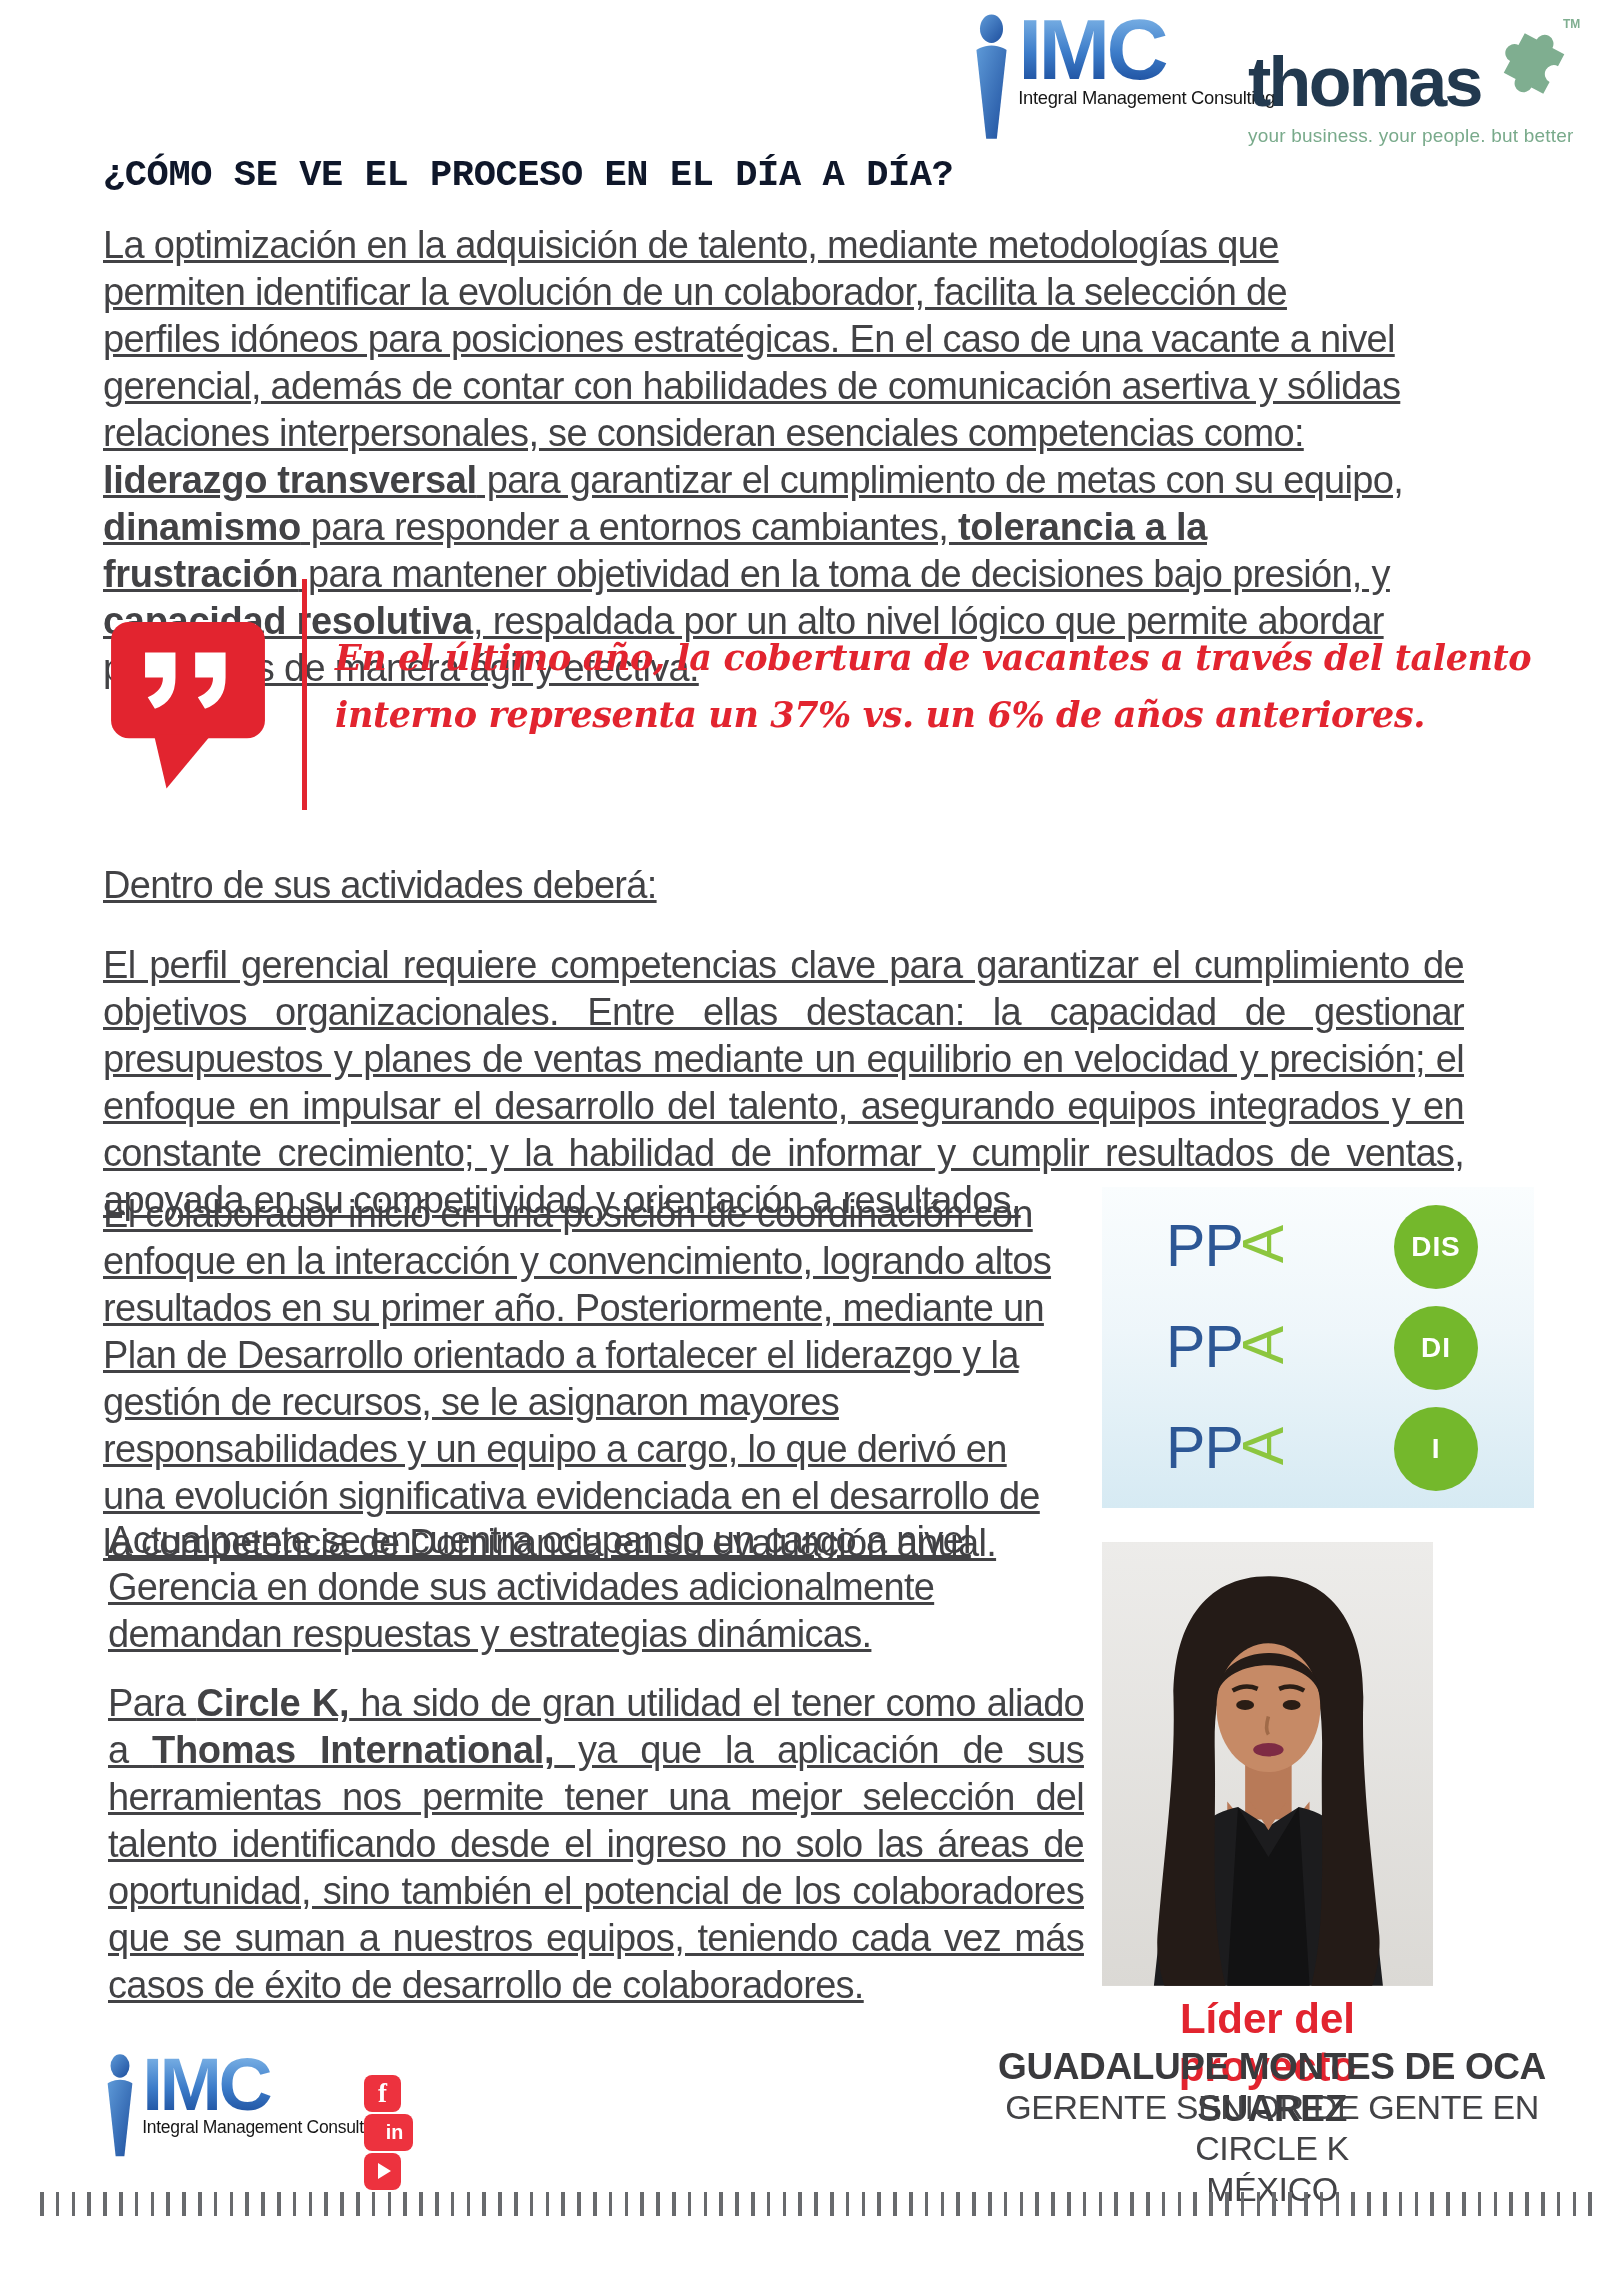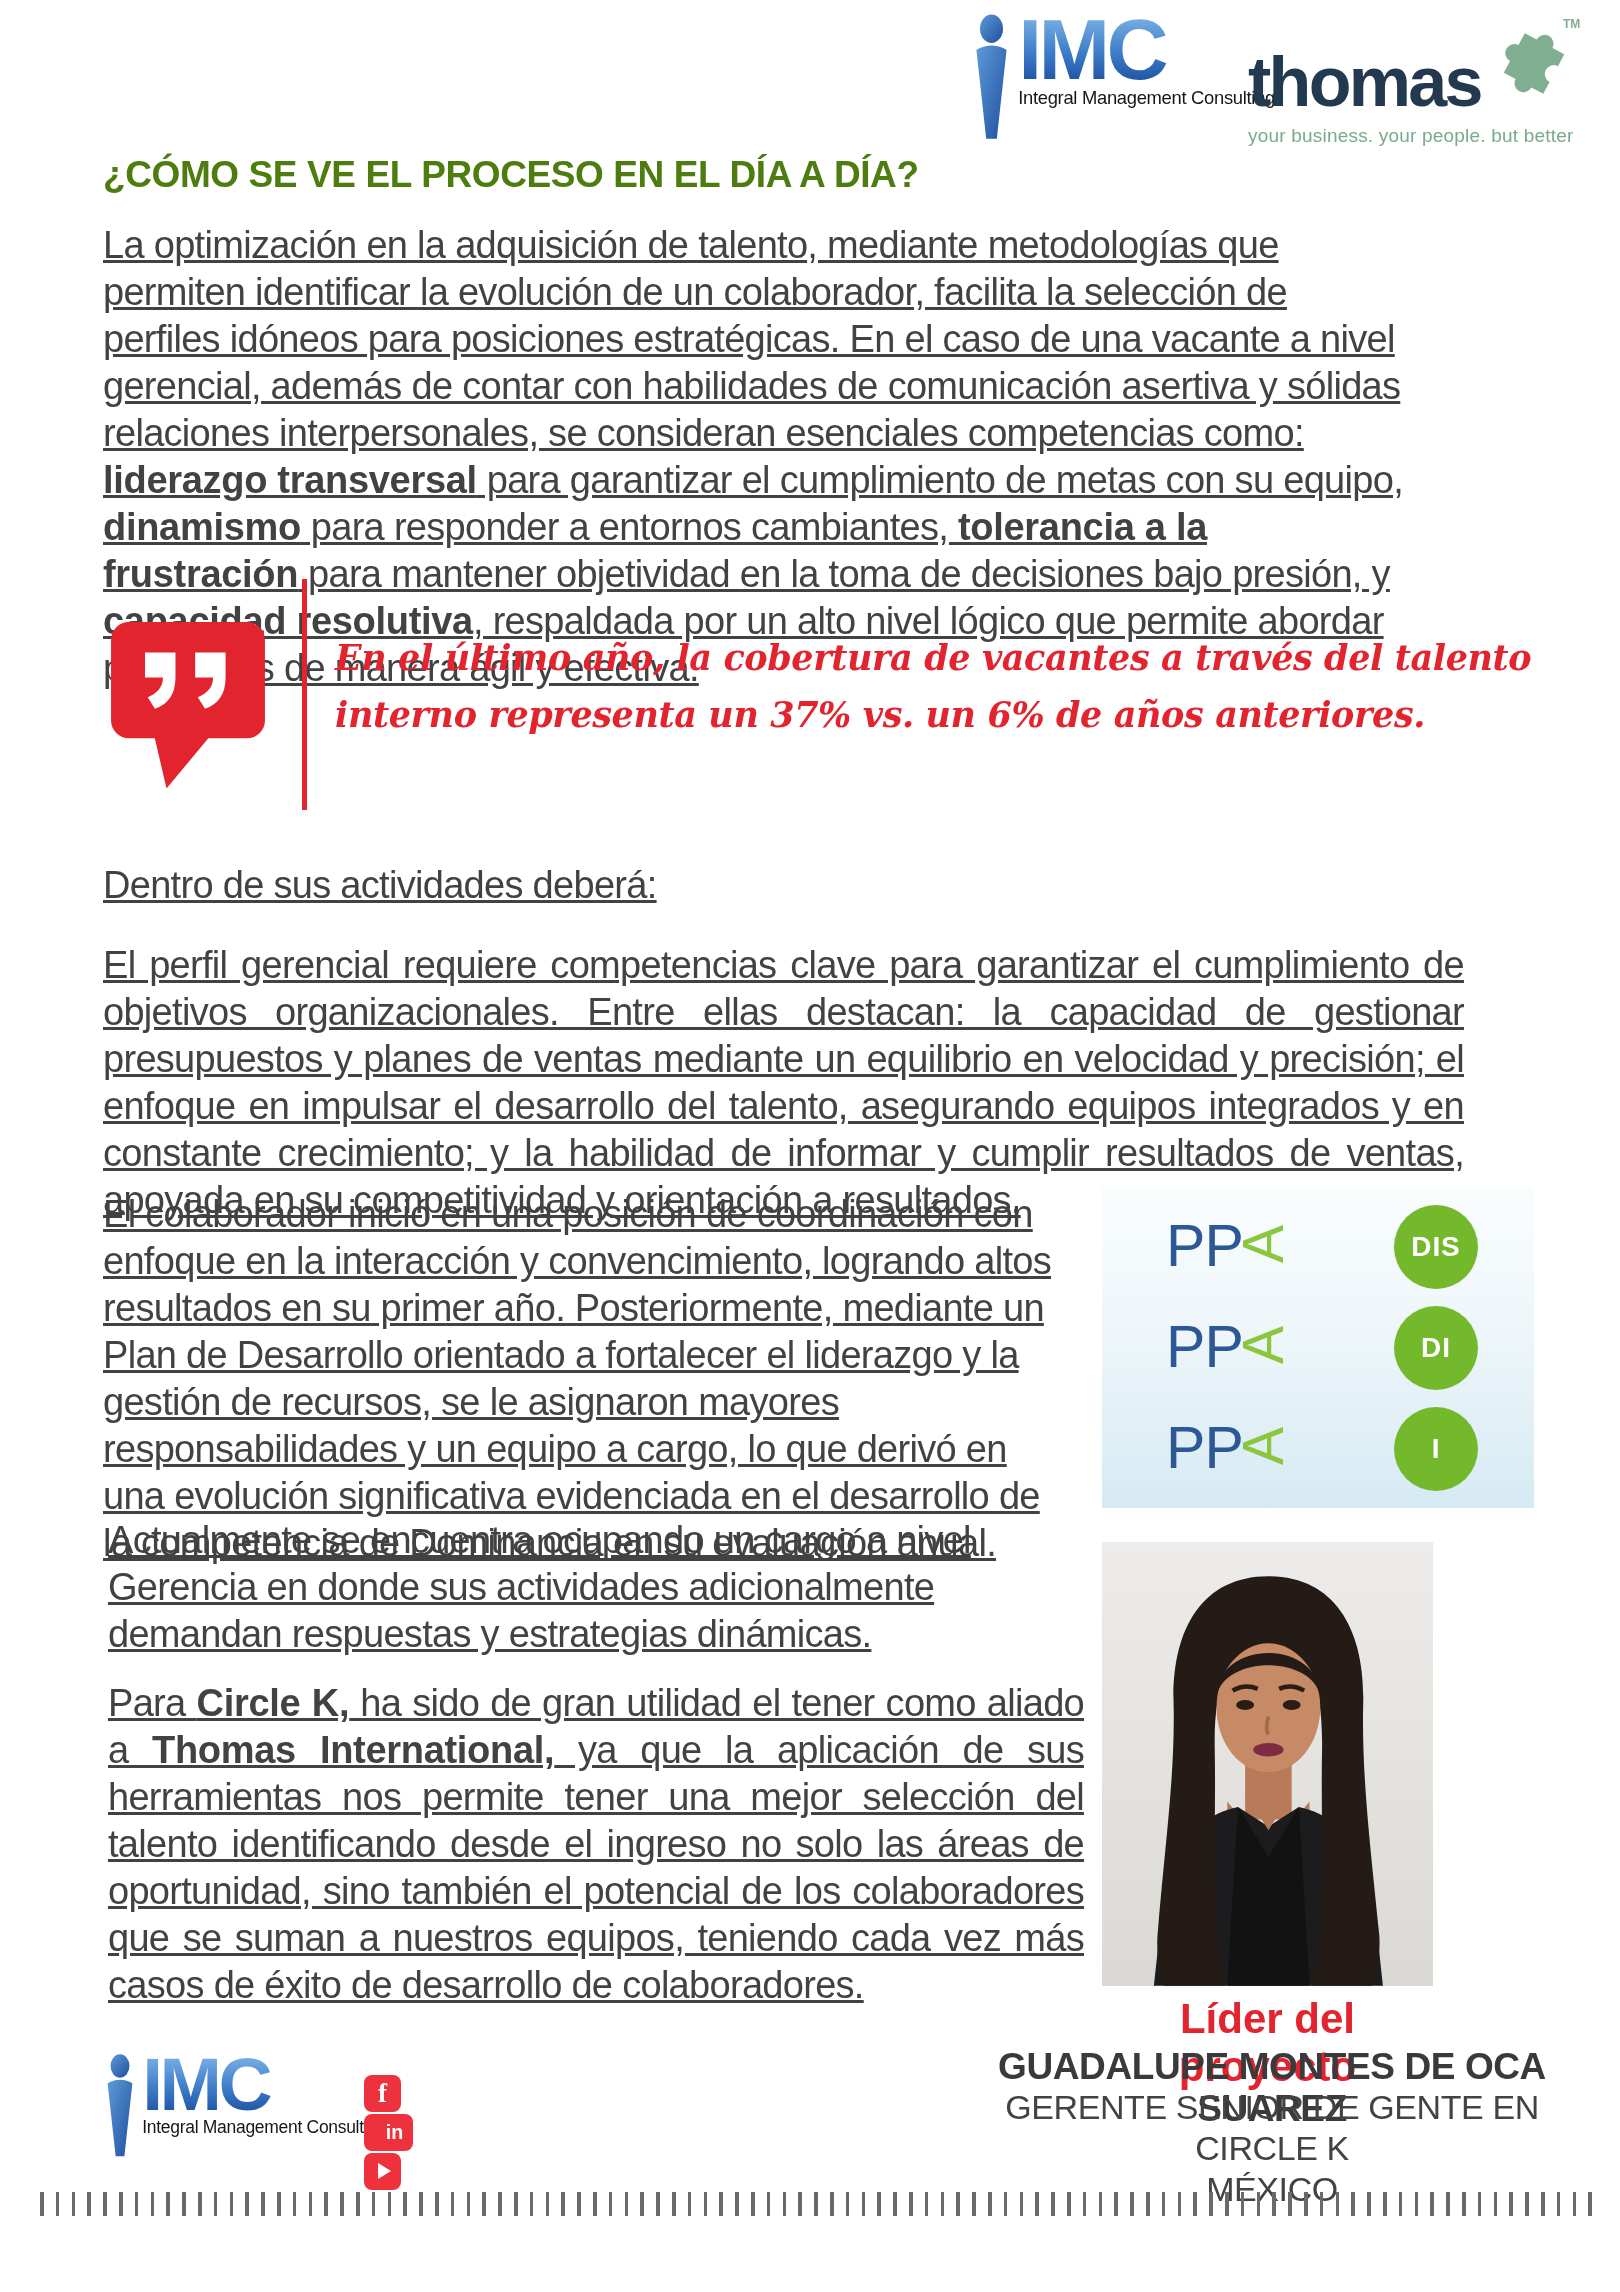--- a/index.html
+++ b/index.html
@@ -13,21 +13,21 @@
                background:linear-gradient(180deg,#7db3e6 0%,#3c7cc9 55%,#1d4f9e 100%);
                -webkit-background-clip:text;background-clip:text;color:transparent;}
   .imc-tag{color:#161616;letter-spacing:-0.3px;}
   .hdr-imc .imc-letters{font-size:86px;}
   .hdr-imc .imc-tag{font-size:18.4px;margin-top:1.8px;}
   .thomas-word{font-weight:700;font-size:70px;line-height:1;letter-spacing:-2.7px;color:#22394f;}
   .thomas-tag{font-size:19px;color:#79aa8b;margin-top:8px;letter-spacing:0.2px;}
   .thomas-tm{position:absolute;font-size:12px;color:#7fae90;font-weight:700;}
 
   
-  .page-title{font-size:37px;font-weight:700;color:#4d7c0f;letter-spacing:-0.4px;}
+  .page-title{font-size:37px;font-weight:700;color:#0f172a;letter-spacing:-0.4px;font-family:Liberation Mono, monospace;}
   .body-text{font-size:38px;line-height:47px;letter-spacing:-0.7px;color:#424245;text-decoration:underline;}
   .just{text-align:justify;}
 
   
   .quote-line{width:4.5px;background:#e2242f;}
   .quote-text{font-family:"DejaVu Serif",serif;font-style:italic;font-weight:700;
               font-size:35px;line-height:57px;color:#e2242f;letter-spacing:-0.4px;}
 
   
   .ppa-panel{background:linear-gradient(180deg,#fafdfe 0%,#eef6fa 45%,#d6eaf3 100%);

